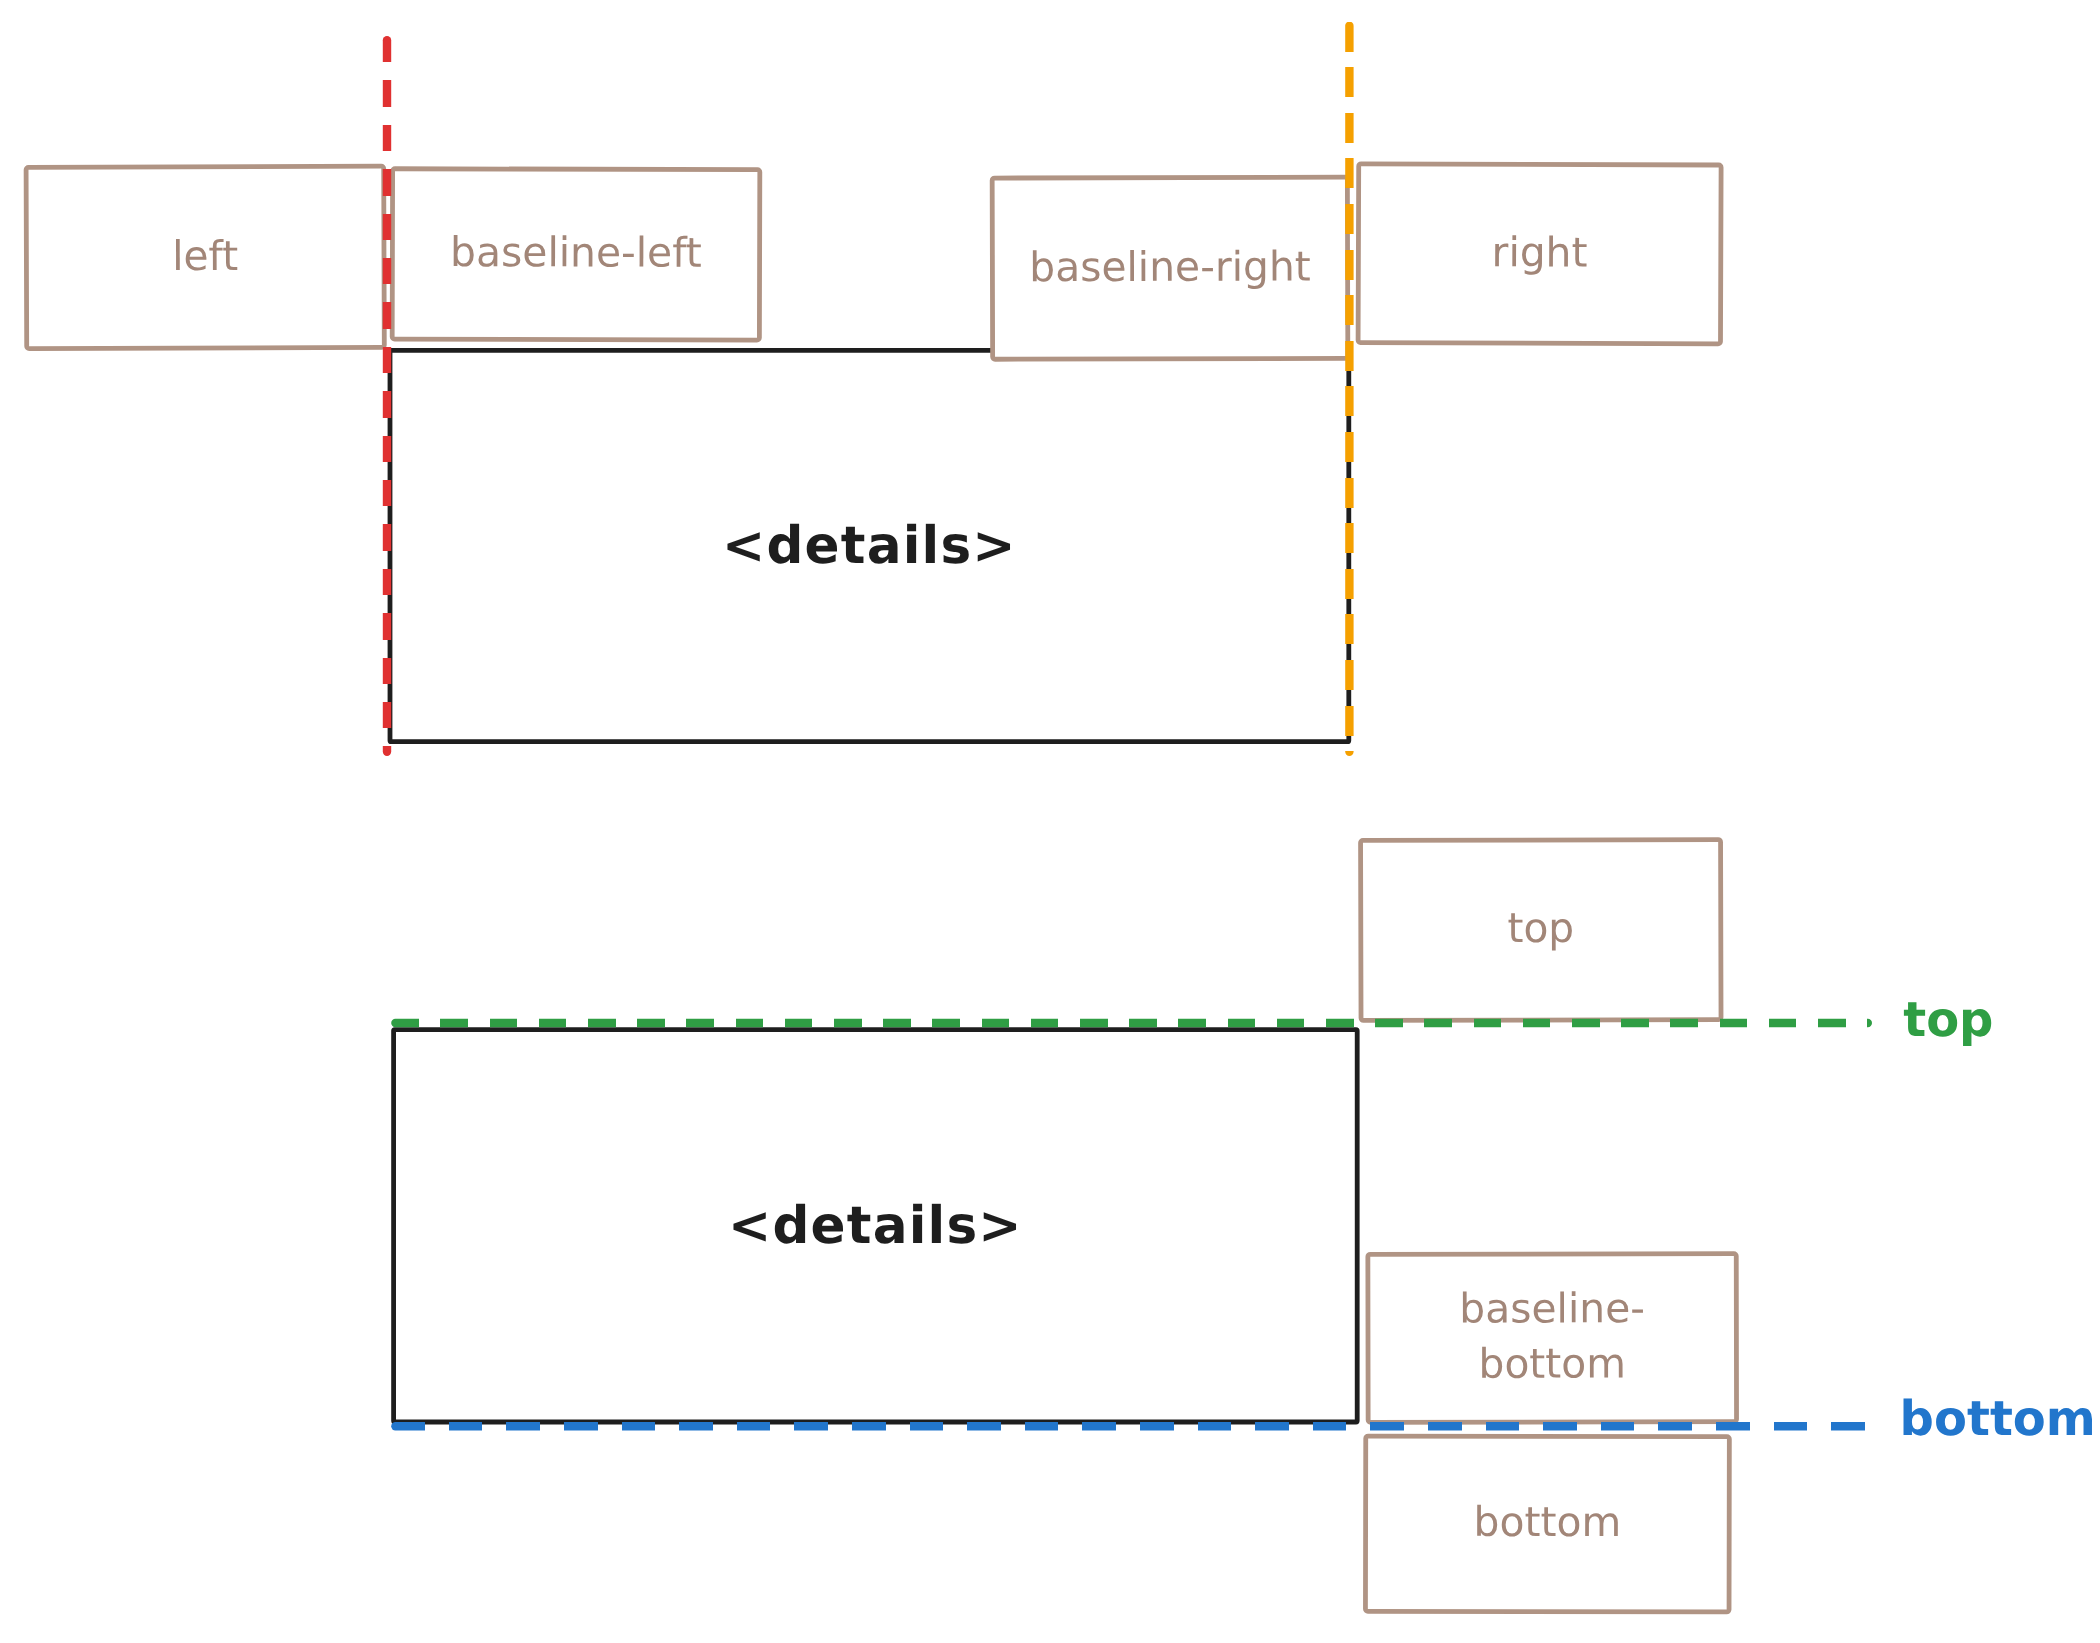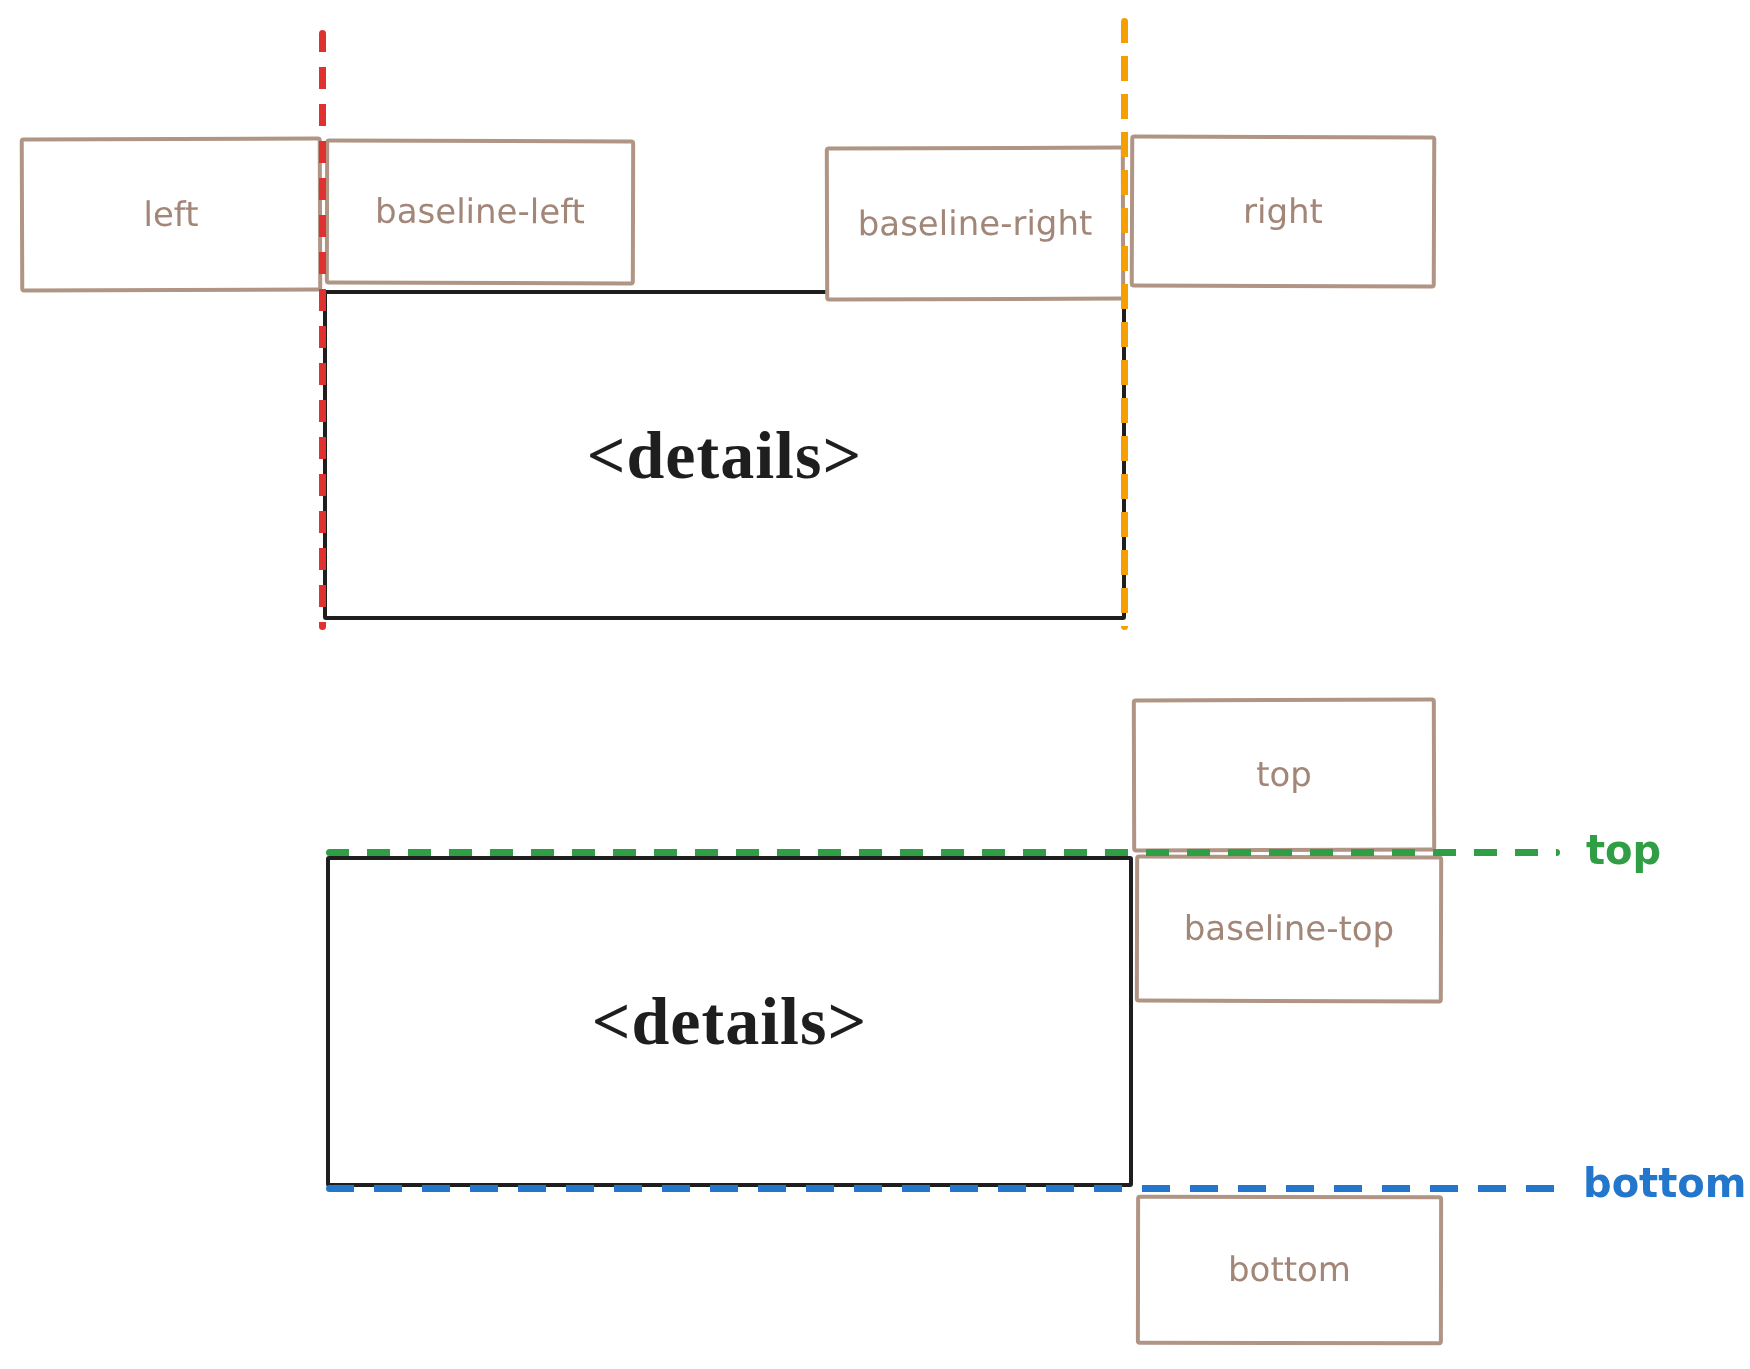--- a/index.html
+++ b/index.html
@@ -8,21 +8,21 @@
     font-family:"DejaVu Sans","Liberation Sans",sans-serif;overflow:hidden;
   }
   
   .details-box{
     position:absolute;box-sizing:border-box;background:#ffffff;
     border:4px solid #1e1e1e;border-radius:3px;
     display:flex;align-items:center;justify-content:center;
     z-index:1;
   }
   .details-label{
-    color:#1e1e1e;font-size:68px;font-weight:700;letter-spacing:1px;font-family:Liberation Serif, serif;
+    color:#1e1e1e;font-size:43px;font-weight:700;letter-spacing:1px;
   }
   #details1{left:323px;top:290px;width:803px;height:330px;}
   #details2{left:326px;top:856px;width:807px;height:331px;}
   
   .opt-box{
     position:absolute;box-sizing:border-box;background:#ffffff;
     border:4px solid #b09484;border-radius:4px;
     display:flex;align-items:center;justify-content:center;text-align:center;
     color:#a28678;font-size:34px;line-height:1.35;
     z-index:2;
@@ -75,21 +75,21 @@
   <div class="opt-box" id="box-right">right</div>
 
   <div class="dash dash-v" id="line-left"></div>
   <div class="dash dash-v" id="line-right"></div>
 
   <div class="details-box" id="details2">
     <span class="details-label">&lt;details&gt;</span>
   </div>
 
   <div class="opt-box" id="box-top">top</div>
-  <div class="opt-box" id="box-baseline-top">baseline-top</div>
+  <div class="opt-box" id="box-baseline-bottom">baseline-bottom</div>
   <div class="opt-box" id="box-bottom">bottom</div>
 
   <div class="dash dash-h" id="line-top"></div>
   <div class="dash dash-h" id="line-bottom"></div>
 
   <span class="line-label" id="label-top">top</span>
   <span class="line-label" id="label-bottom">bottom</span>
 
 </div>
 

